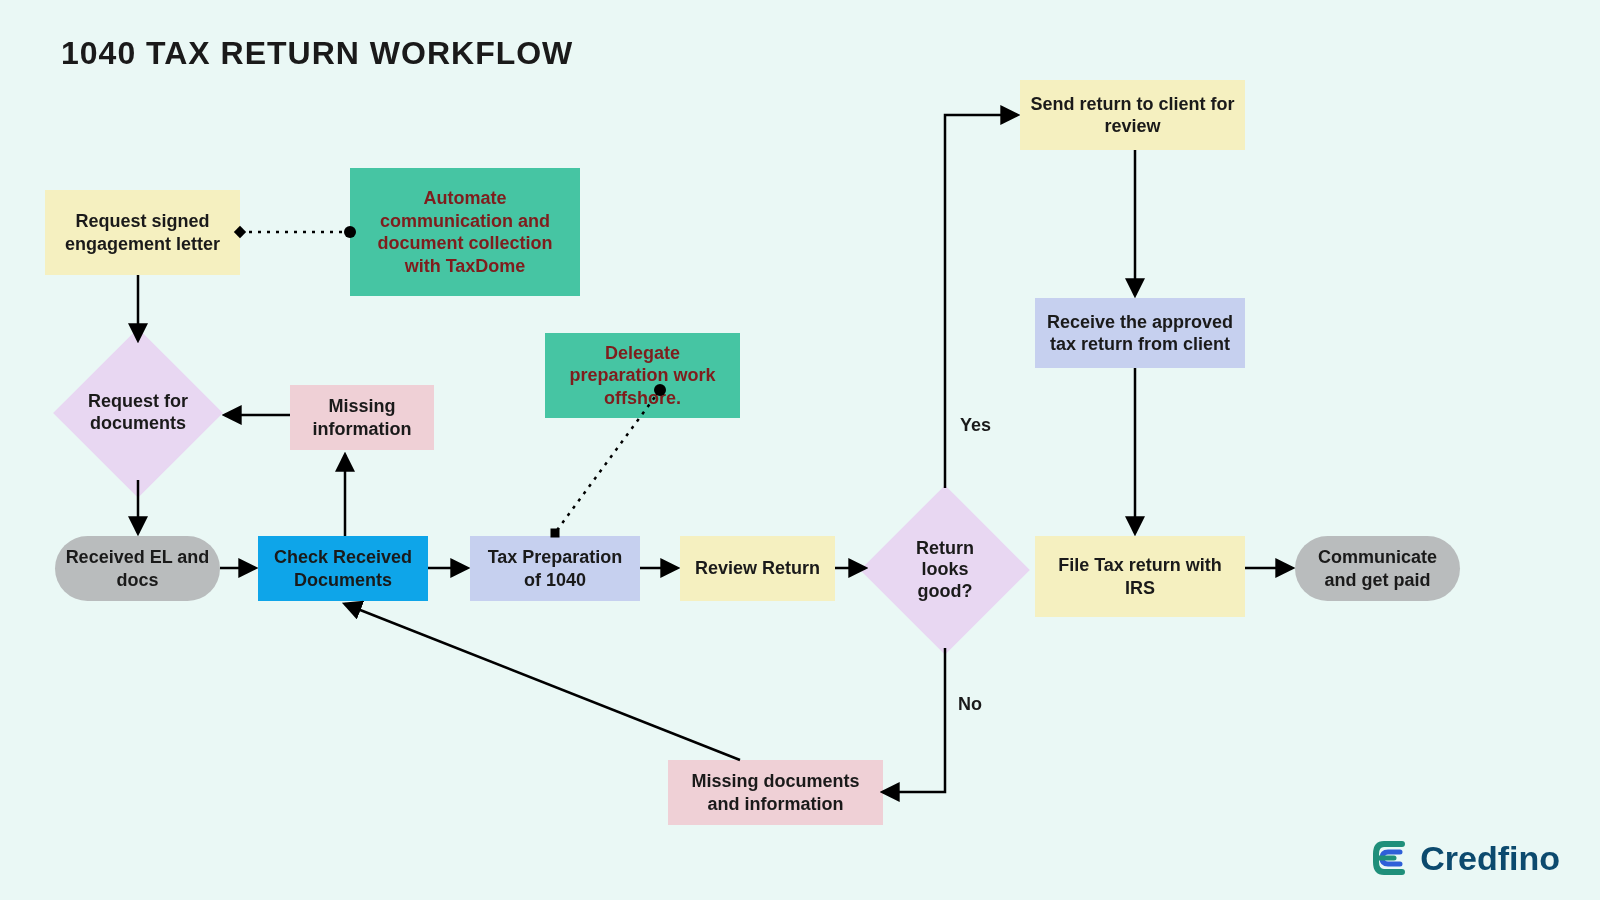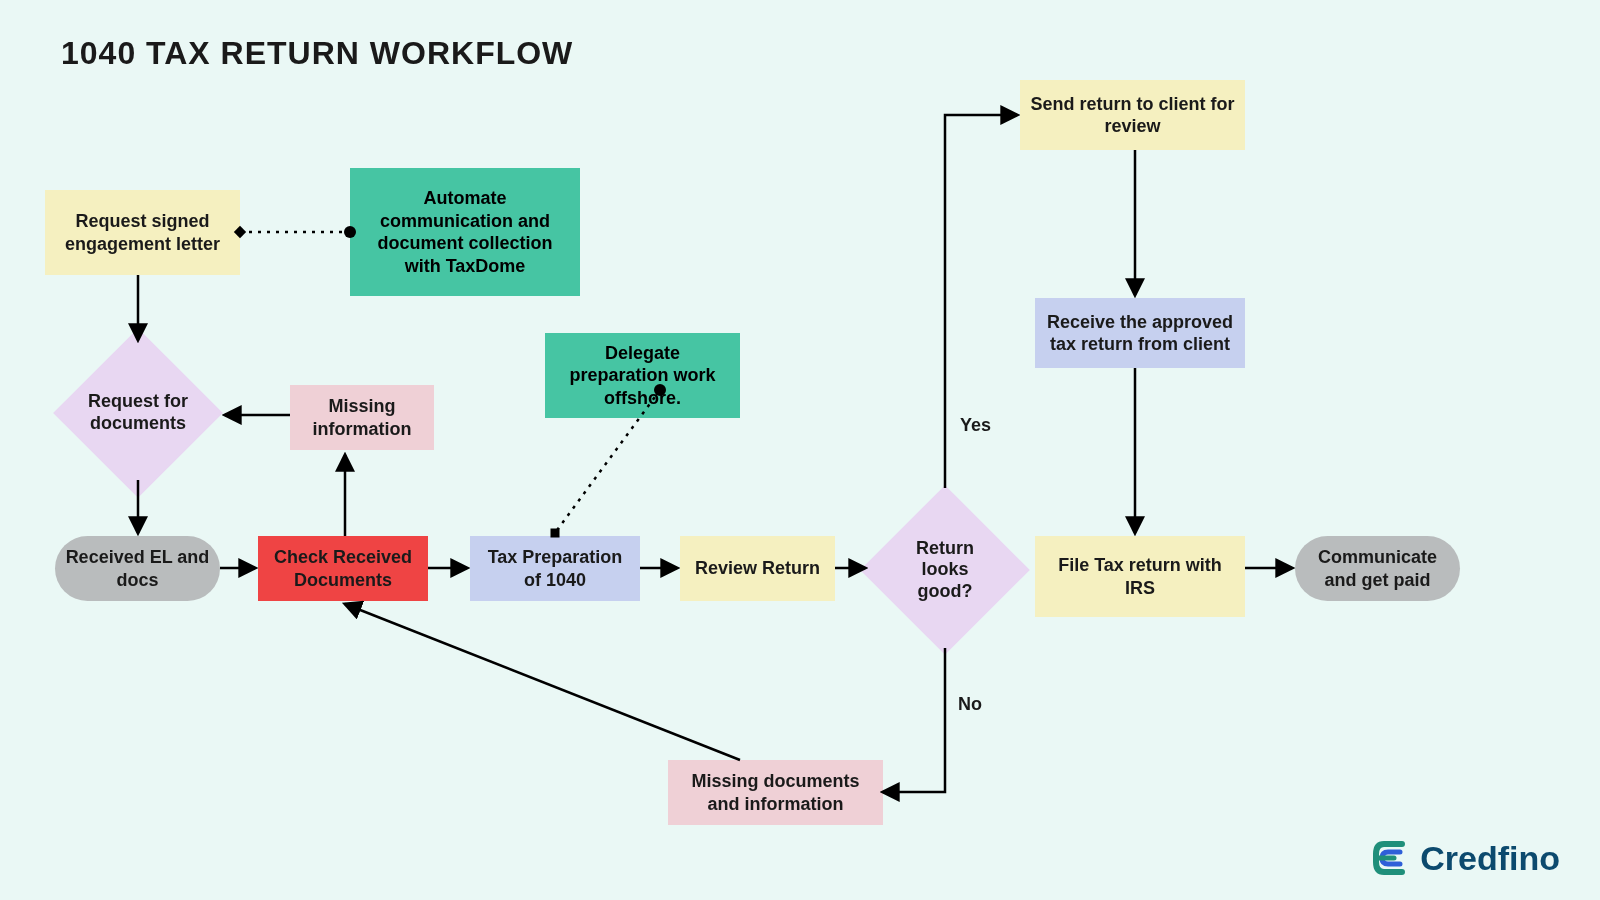--- a/index.html
+++ b/index.html
@@ -26,24 +26,24 @@
     align-items: center;
     justify-content: center;
     text-align: center;
     font-weight: 700;
     font-size: 18px;
     line-height: 1.25;
     padding: 8px 10px;
     box-sizing: border-box;
   }
   .yellow { background: #f5f0c0; }
-  .green  { background: #46c5a3; color: #000000; }
+  .green  { background: #46c5a3; color: #7f1d1d; }
   .pink   { background: #efd0d6; }
   .blue   { background: #c6d0ef; }
-  .teal   { background: #ef4444; }
+  .teal   { background: #0ea5e9; }
   .grey   { background: #b9bcbd; }
   .rounded { border-radius: 40px; }
   .diamond {
     position: absolute;
     transform: rotate(45deg);
     background: #e8d7f2;
   }
   .diamond .label {
     position: absolute;
     inset: 0;

